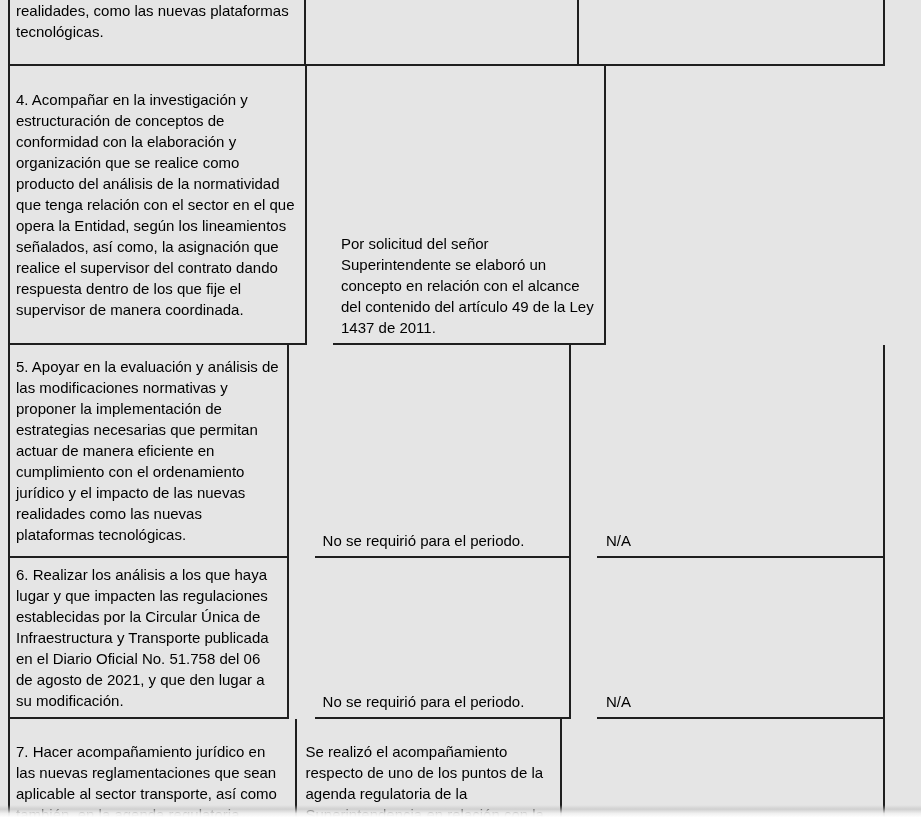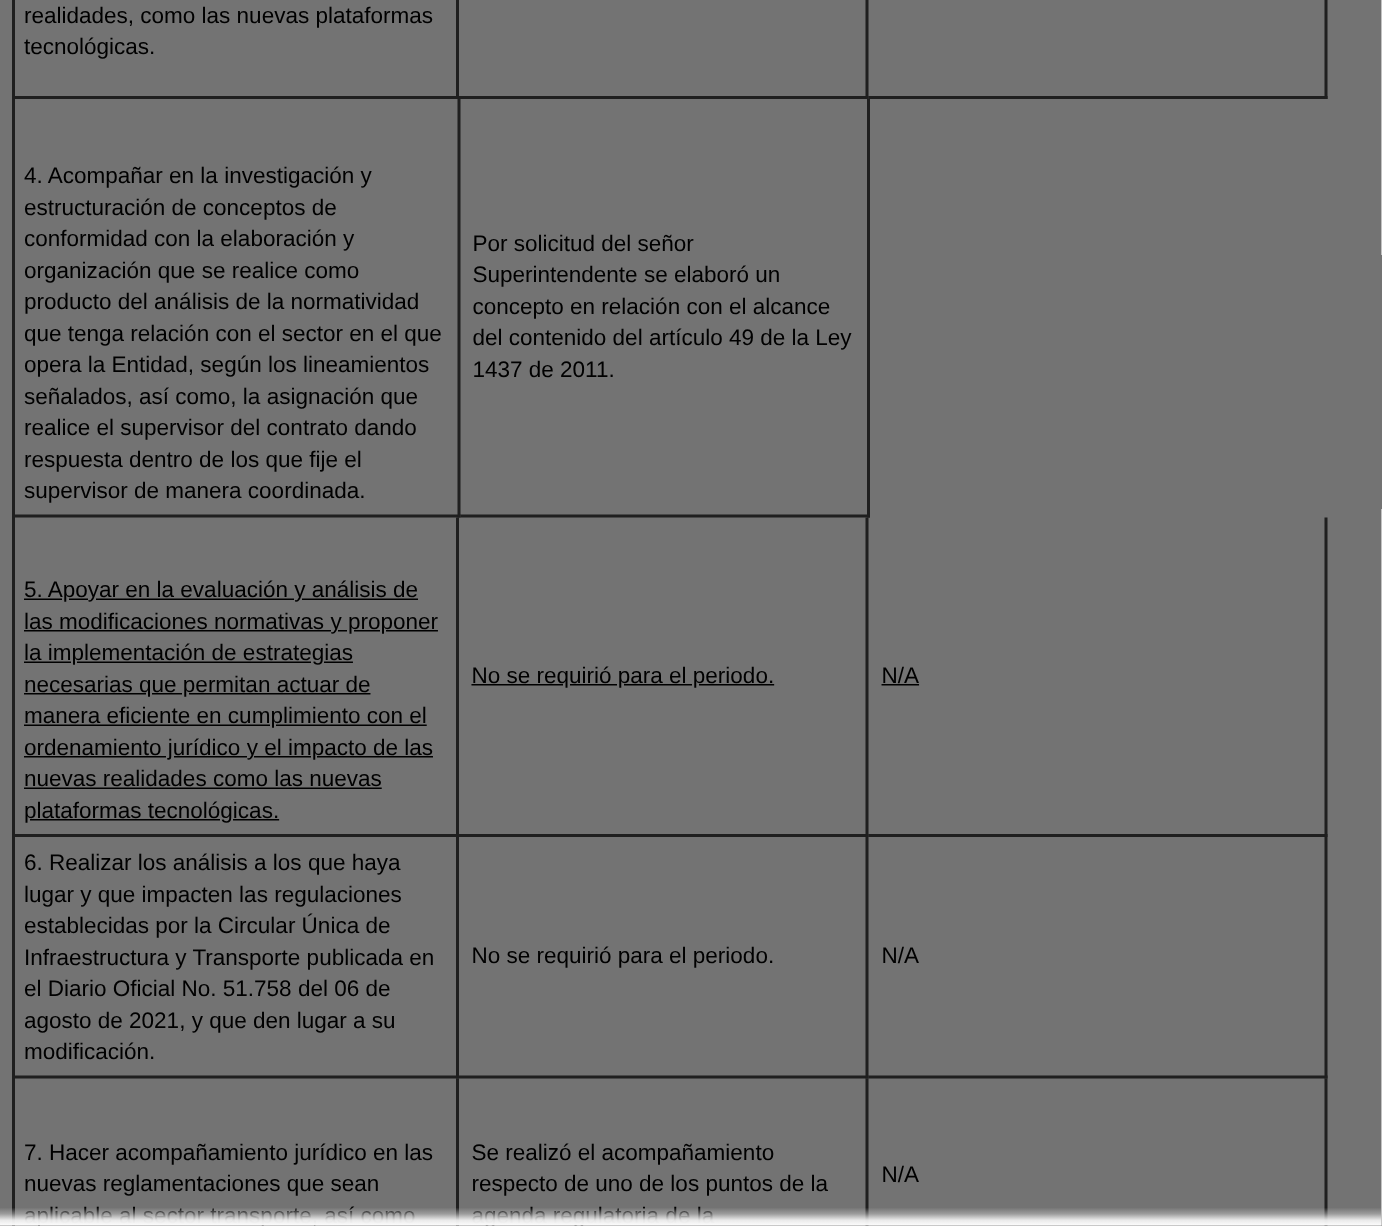--- a/index.html
+++ b/index.html
@@ -4,21 +4,21 @@
 <style>
   html, body {
     margin: 0;
     padding: 0;
     background: #ffffff;
   }
   .doc {
     position: relative;
     width: 921px;
     height: 817px;
-    background: #737373;
+    background: #e5e5e5;
     overflow: hidden;
     font-family: "Liberation Sans", sans-serif;
     font-size: 15px;
     line-height: 21px;
     color: #000000;
   }
   .table {
     position: absolute;
     left: 8px;
     top: -44px;
@@ -29,32 +29,32 @@
   .row {
     display: flex;
     box-sizing: border-box;
   }
   .cell {
     box-sizing: border-box;
     border-right: 2px solid #1f1f1f;
     border-bottom: 2px solid #1f1f1f;
     display: flex;
     flex-direction: column;
-    justify-content: flex-end;
+    justify-content: center;
     overflow: hidden;
     padding: 5px 7px 5px 6px;
   }
   .col1 { width: 297px; }
   .col2 { width: 273px; padding-left: 8px; }
   .col3 { width: 307px; padding-left: 9px; }
-  .vcenter { justify-content: center; }
+  .vcenter { justify-content: flex-end; margin-left: 26px; }
   .vbottom { justify-content: flex-end; padding-bottom: 22px; }
   .r0 { height: 110px; }
   .r1 { height: 279px; }
-  .r2 { height: 213px; text-decoration: underline; }
+  .r2 { height: 213px; }
   .r3 { height: 161px; }
   .r4 { height: 130px; }
   .cut-fade {
     position: absolute;
     left: 0;
     bottom: 0;
     width: 921px;
     height: 12px;
     background: linear-gradient(to bottom,
       rgba(255,255,255,0) 0%,

